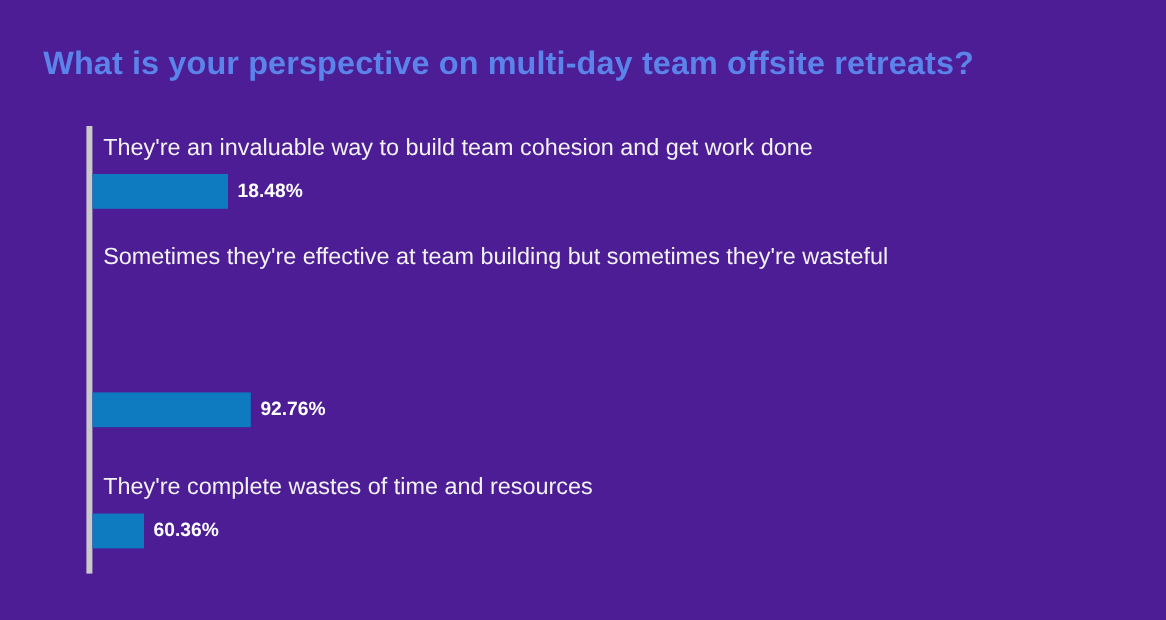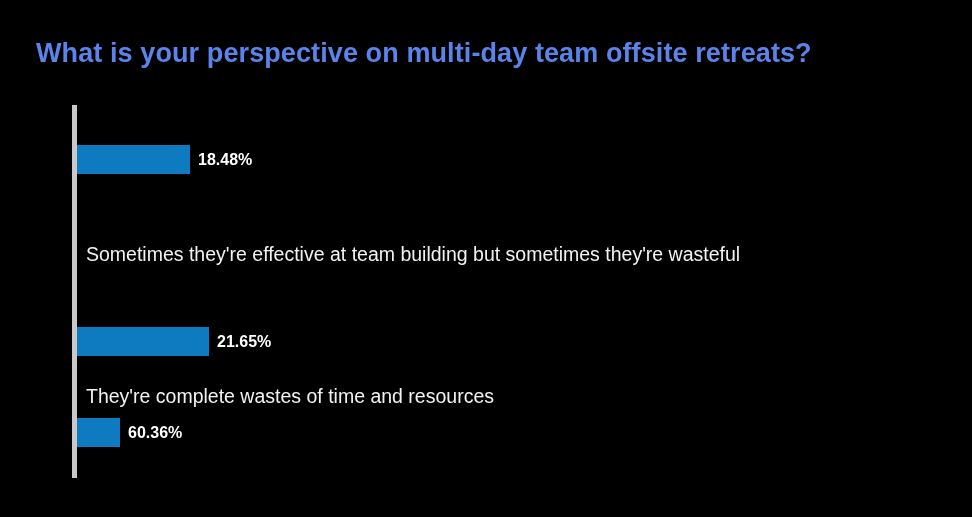--- a/index.html
+++ b/index.html
@@ -53,21 +53,21 @@
 
   .bar-row {
     position: absolute;
     left: 5px;
     width: 875px;
     height: 91px;
   }
   .bar-row.r0 { top: 0px; }
   .bar-row.r1 { top: 91px; }
   .bar-row.r2 { top: 182px; }
-  .bar-row.r3 { top: 273px; padding-left: 16px; }
+  .bar-row.r3 { top: 283px; padding-left: 16px; }
 
   .option-label {
     position: absolute;
     left: 9px;
     top: 6px;
     font-size: 19.5px;
     color: #f2f2f2;
     white-space: nowrap;
     line-height: 24px;
   }
@@ -94,43 +94,44 @@
     font-size: 16px;
     font-weight: bold;
     color: #ffffff;
     white-space: nowrap;
     line-height: 21px;
   }
 </style>
 </head>
 <body style="background: rgb(40, 40, 40);">
 
-<div id="poll-card" style="background: #000000;">
+<div id="poll-card" style="background: #4c1d95;">
 
   <div id="poll-title" style="color: rgb(91, 131, 234);">What is your perspective on multi-day team offsite retreats?</div>
 
   <div id="chart-area">
 
     <div id="value-axis" style="background: rgb(201, 201, 201);"></div>
 
     <div class="bar-row r0">
+      <div class="option-label" style="color: rgb(242, 242, 242);">They're an invaluable way to build team cohesion and get work done</div>
       <div class="bar-track">
         <div class="bar-fill" style="width: 113px; background: rgb(14, 122, 192);"></div>
         <div class="bar-value" style="left: 121px;">18.48%</div>
       </div>
     </div>
 
     <div class="bar-row r1">
-      <div class="option-label" style="color: rgb(242, 242, 242); margin-top: 40px;">Sometimes they're effective at team building but sometimes they're wasteful</div>
+      <div class="option-label" style="color: rgb(242, 242, 242);">Sometimes they're effective at team building but sometimes they're wasteful</div>
     </div>
 
     <div class="bar-row r2">
       <div class="bar-track">
         <div class="bar-fill" style="width: 132px; background: rgb(14, 122, 192);"></div>
-        <div class="bar-value" style="left: 140px;">21.65%</div>
+        <div class="bar-value" style="left: 140px;">92.76%</div>
       </div>
     </div>
 
     <div class="bar-row r3">
       <div class="option-label" style="color: rgb(242, 242, 242);">They're complete wastes of time and resources</div>
       <div class="bar-track">
         <div class="bar-fill" style="width: 43px; background: rgb(14, 122, 192);"></div>
         <div class="bar-value" style="left: 51px;">60.36%</div>
       </div>
     </div>

